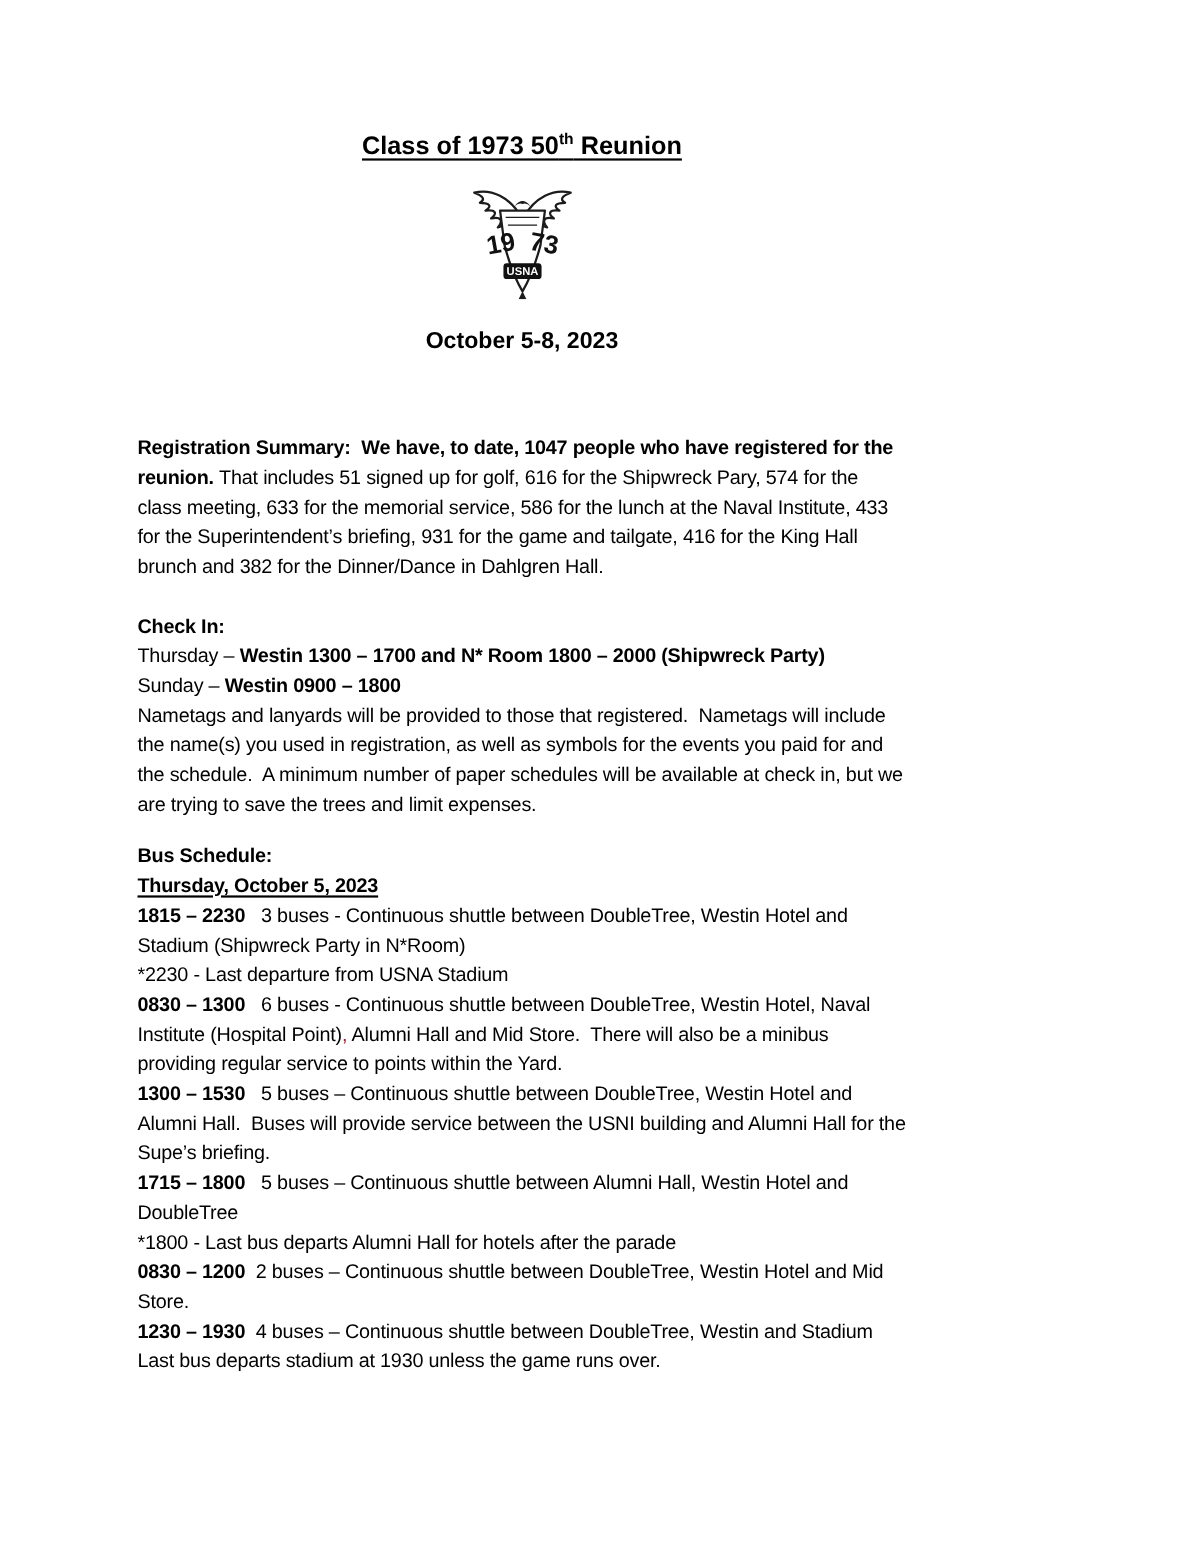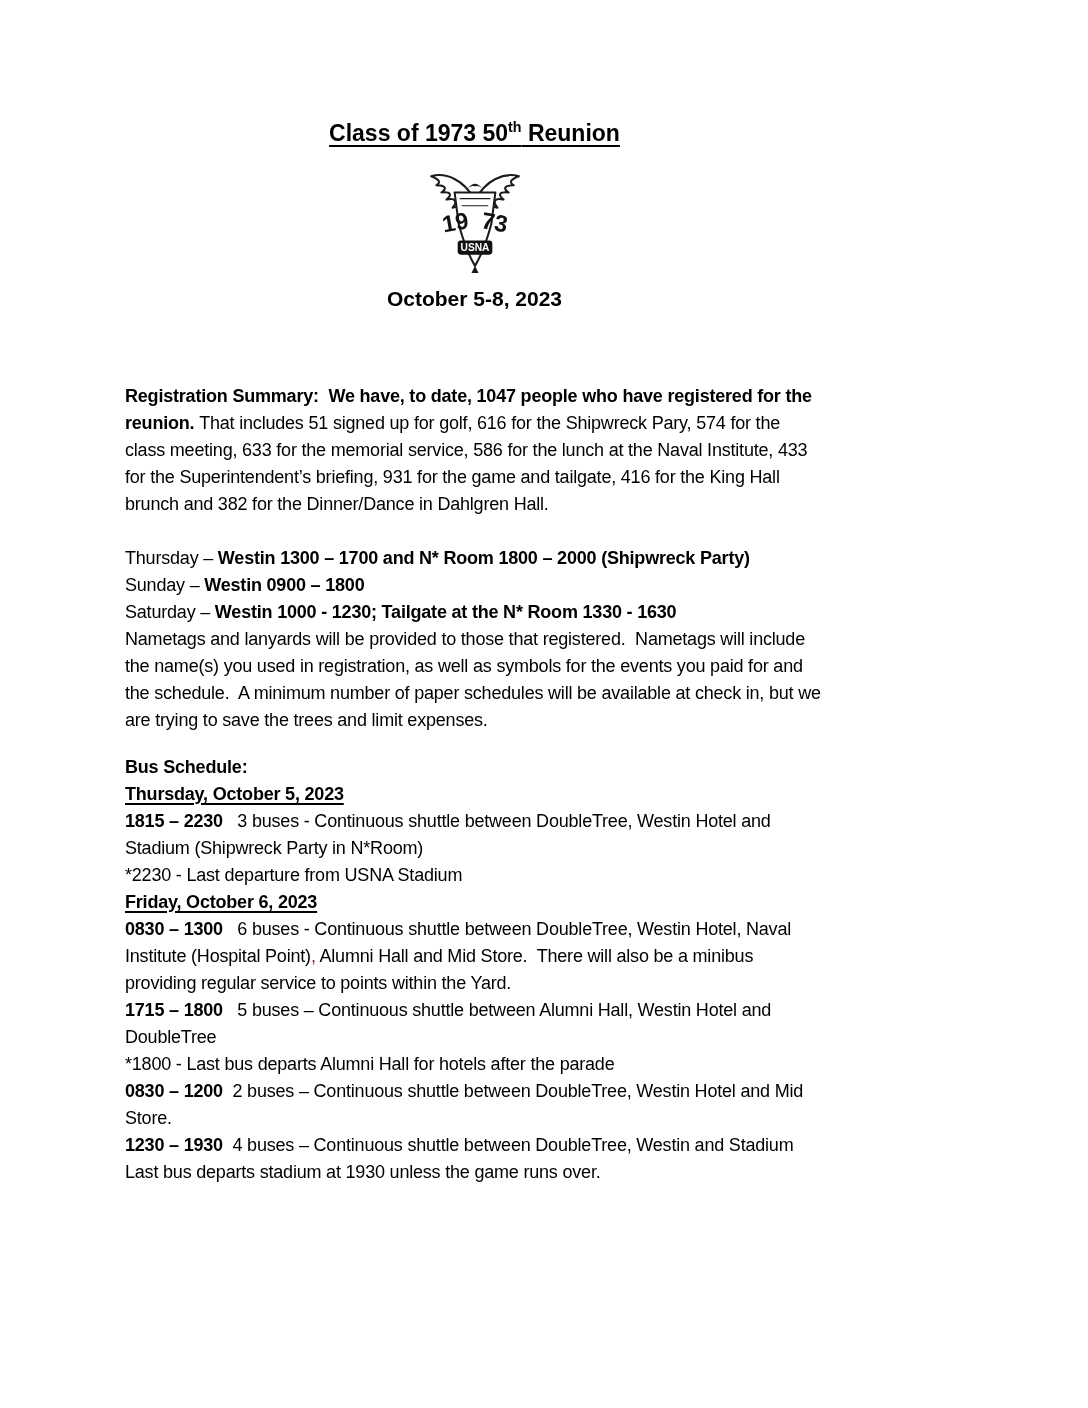--- a/index.html
+++ b/index.html
@@ -24,21 +24,21 @@
     text-decoration-thickness: 2px;
     text-underline-offset: 4px;
   }
   .title-sup { font-size: 0.62em; vertical-align: super; }
   .logo-wrap { text-align: center; margin-top: 18px; height: 108px; }
   .crest { width: 102px; height: 106px; display: inline-block; }
   .date-line {
     text-align: center;
     font-size: 21px;
     font-weight: bold;
-    margin-top: 12px;
+    margin-top: 24px;
   }
   .doc-body {
     margin-top: 72px;
     font-size: 18px;
     line-height: 27px;
     letter-spacing: -0.2px;
   }
   .doc-body p.para { margin: 0; white-space: pre-wrap; }
   .doc-body .b { font-weight: bold; }
   .doc-body .u { text-decoration: underline; text-decoration-thickness: 2px; text-underline-offset: 3px; }
@@ -69,31 +69,31 @@
         <rect x="33" y="72" width="34" height="14" rx="3" fill="#111111"></rect>
         <text x="50" y="82.5" text-anchor="middle" font-family="Liberation Sans, sans-serif" font-size="10" font-weight="bold" fill="#ffffff">USNA</text>
       </svg>
     </div>
 
     <div class="date-line">October 5-8, 2023</div>
 
     <div class="doc-body">
         <p class="para"><span class="b">Registration Summary:  We have, to date, 1047 people who have registered for the reunion. </span><span>That includes 51 signed up for golf, 616 for the Shipwreck Pary, 574 for the class meeting, 633 for the memorial service, 586 for the lunch at the Naval Institute, 433 for the Superintendent’s briefing, 931 for the game and tailgate, 416 for the King Hall brunch and 382 for the Dinner/Dance in Dahlgren Hall.</span></p>
         <div class="spacer" style="height: 27px;"></div>
+        <p class="para"><span class="b">Check In:</span></p>
         <p class="para"><span>Thursday – </span><span class="b">Westin 1300 – 1700 and N* Room 1800 – 2000 (Shipwreck Party)</span></p>
         <p class="para"><span>Sunday – </span><span class="b">Westin 0900 – 1800</span></p>
-        <p class="para"><span>Saturday – </span><span class="b">Westin 1000 - 1230; Tailgate at the N* Room 1330 - 1630</span></p>
         <p class="para"><span>Nametags and lanyards will be provided to those that registered.  Nametags will include the name(s) you used in registration, as well as symbols for the events you paid for and the schedule.  A minimum number of paper schedules will be available at check in, but we are trying to save the trees and limit expenses.</span></p>
         <div class="spacer" style="height: 20px;"></div>
         <p class="para"><span class="b">Bus Schedule:</span></p>
         <p class="para"><span class="b u">Thursday, October 5, 2023</span></p>
         <p class="para"><span class="b">1815 – 2230</span><span>   3 buses - Continuous shuttle between DoubleTree, Westin Hotel and Stadium (Shipwreck Party in N*Room)</span></p>
         <p class="para"><span>*2230 - Last departure from USNA Stadium</span></p>
-        <p class="para"><span class="b u">Friday, October 6, 2023</span></p>
         <p class="para"><span class="b">0830 – 1300</span><span>   6 buses - Continuous shuttle between DoubleTree, Westin Hotel, Naval Institute (Hospital Point)</span><span style="color: rgb(155, 27, 47);">,</span><span> Alumni Hall and Mid Store.  There will also be a minibus providing regular service to points within the Yard.</span></p>
+        <p class="para"><span class="b">1300 – 1530</span><span>   5 buses – Continuous shuttle between DoubleTree, Westin Hotel and Alumni Hall.  Buses will provide service between the USNI building and Alumni Hall for the Supe’s briefing.</span></p>
         <p class="para"><span class="b">1715 – 1800</span><span>   5 buses – Continuous shuttle between Alumni Hall, Westin Hotel and DoubleTree</span></p>
         <p class="para"><span>*1800 - Last bus departs Alumni Hall for hotels after the parade</span></p>
         <p class="para"><span class="b">0830 – 1200</span><span>  2 buses – Continuous shuttle between DoubleTree, Westin Hotel and Mid Store.</span></p>
         <p class="para"><span class="b">1230 – 1930</span><span>  4 buses – Continuous shuttle between DoubleTree, Westin and Stadium</span></p>
         <p class="para"><span>Last bus departs stadium at 1930 unless the game runs over.</span></p>
       </div>
 
   </div>
 </div>
 

